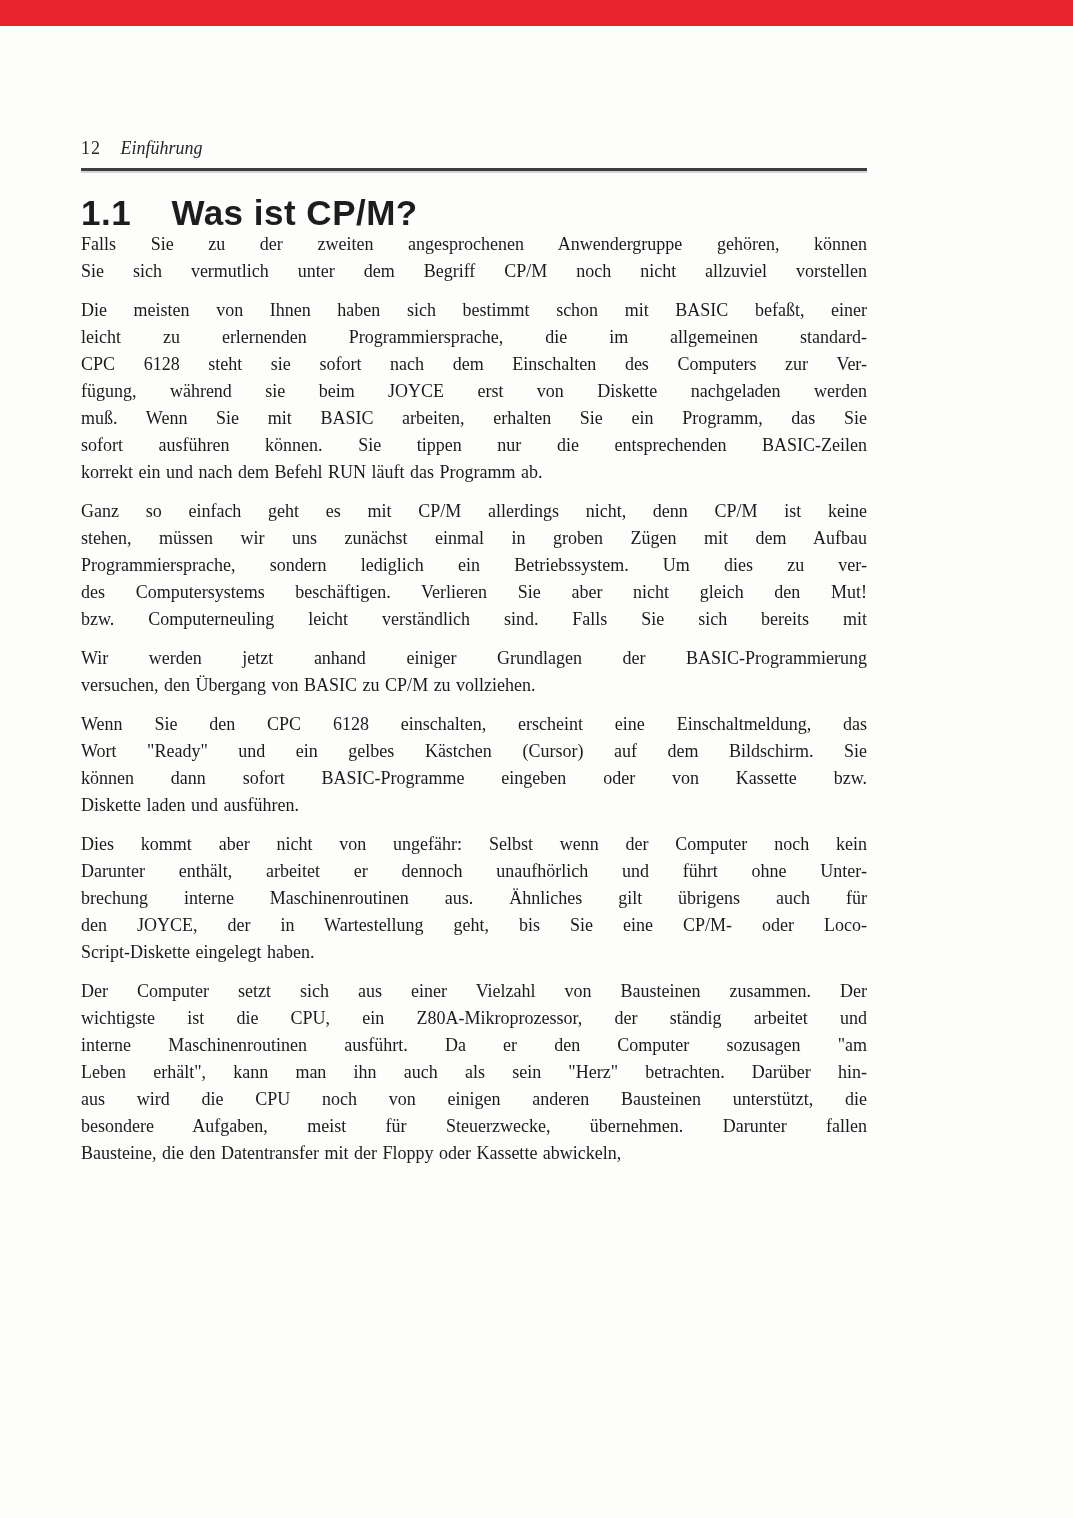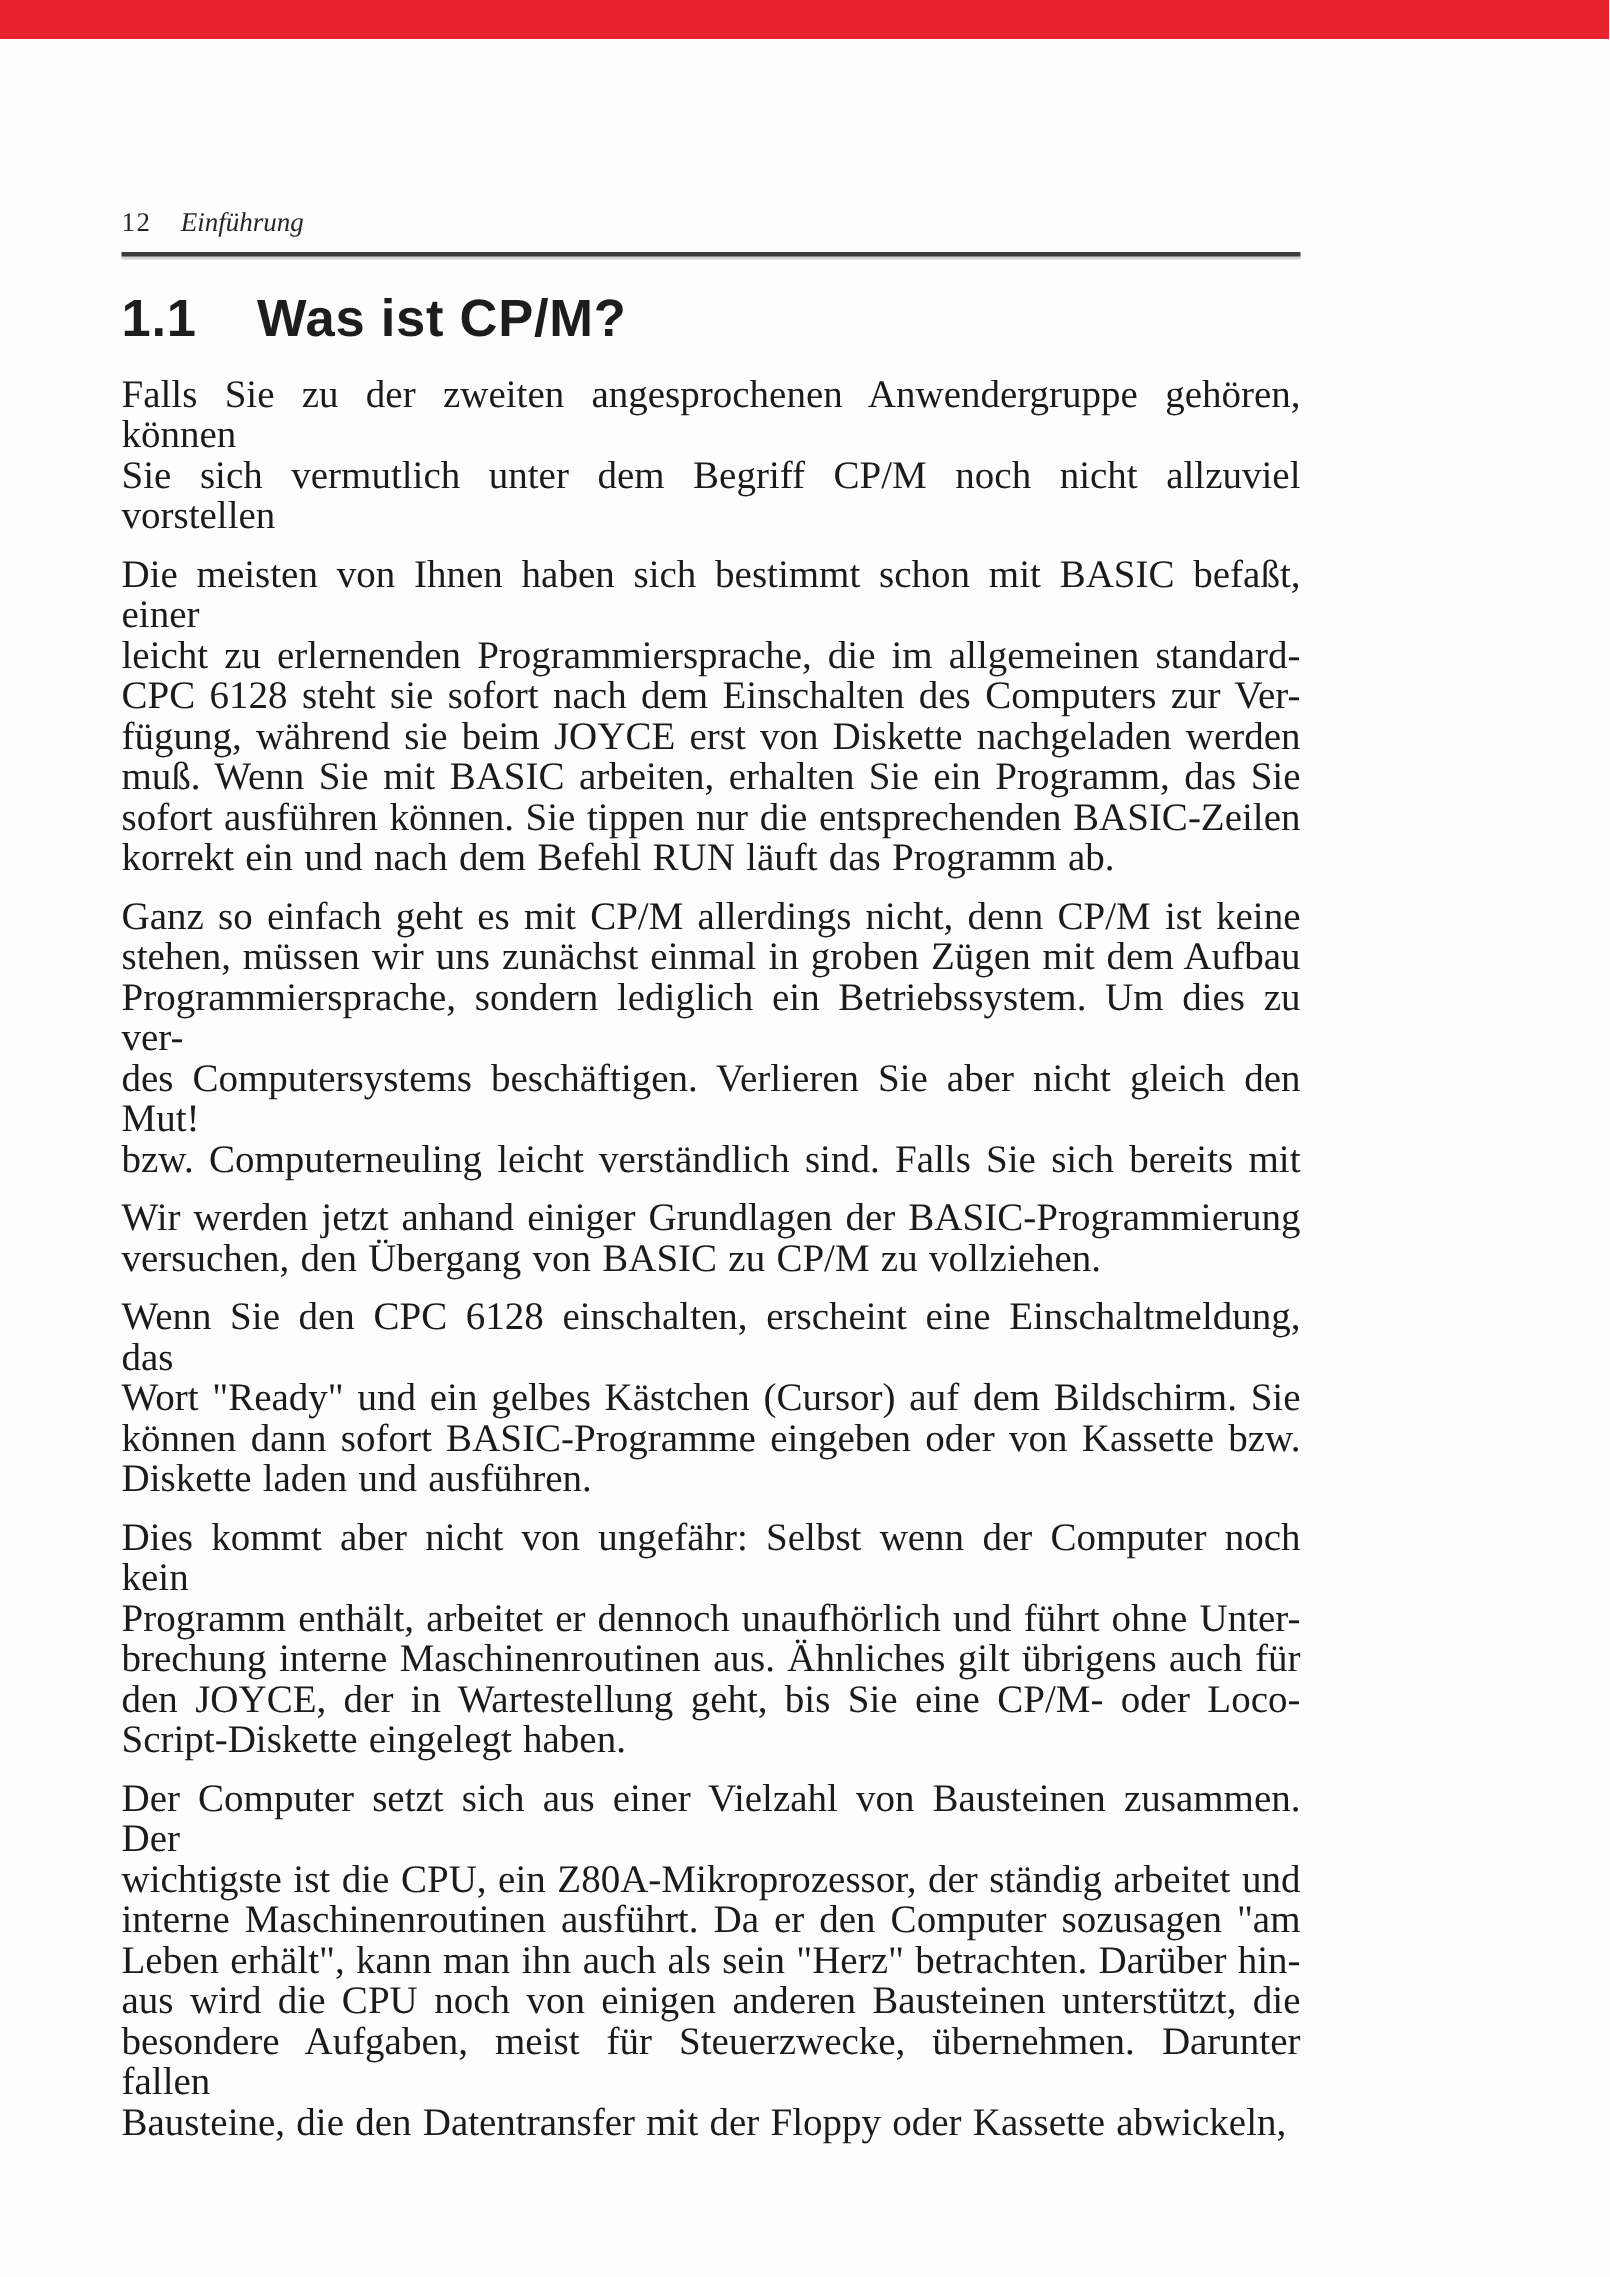--- a/index.html
+++ b/index.html
@@ -45,22 +45,21 @@
     margin-top: 24px;
     font-family: "Liberation Sans", sans-serif;
     font-weight: 700;
     font-size: 35px;
     line-height: 36px;
     color: #1d1d1d;
     letter-spacing: 0.5px;
   }
   .section-heading .sec-num { margin-right: 30px; }
   .body-text {
-    margin-top: 18px;
-    font-size: 26px;
+    font-size: 18px;
     line-height: 27px;
     color: #1b1b1b;
   }
   .para { margin: 0 0 12px 0; }
   .para:last-child { margin-bottom: 0; }
   .line {
     text-align: justify;
     text-align-last: justify;
     word-spacing: 1px;
   }
@@ -115,21 +114,21 @@
           <div class="line last">versuchen, den Übergang von BASIC zu CP/M zu vollziehen.</div>
         </div>
       <div class="para">
           <div class="line">Wenn Sie den CPC 6128 einschalten, erscheint eine Einschaltmeldung, das</div>
           <div class="line">Wort "Ready" und ein gelbes Kästchen (Cursor) auf dem Bildschirm. Sie</div>
           <div class="line">können dann sofort BASIC-Programme eingeben oder von Kassette bzw.</div>
           <div class="line last">Diskette laden und ausführen.</div>
         </div>
       <div class="para">
           <div class="line">Dies kommt aber nicht von ungefähr: Selbst wenn der Computer noch kein</div>
-          <div class="line">Programm enthält, arbeitet er dennoch unaufhörlich und führt ohne Unter-</div>
+          <div class="line">Darunter enthält, arbeitet er dennoch unaufhörlich und führt ohne Unter-</div>
           <div class="line">brechung interne Maschinenroutinen aus. Ähnliches gilt übrigens auch für</div>
           <div class="line">den JOYCE, der in Wartestellung geht, bis Sie eine CP/M- oder Loco-</div>
           <div class="line last">Script-Diskette eingelegt haben.</div>
         </div>
       <div class="para">
           <div class="line">Der Computer setzt sich aus einer Vielzahl von Bausteinen zusammen. Der</div>
           <div class="line">wichtigste ist die CPU, ein Z80A-Mikroprozessor, der ständig arbeitet und</div>
           <div class="line">interne Maschinenroutinen ausführt. Da er den Computer sozusagen "am</div>
           <div class="line">Leben erhält", kann man ihn auch als sein "Herz" betrachten. Darüber hin-</div>
           <div class="line">aus wird die CPU noch von einigen anderen Bausteinen unterstützt, die</div>

